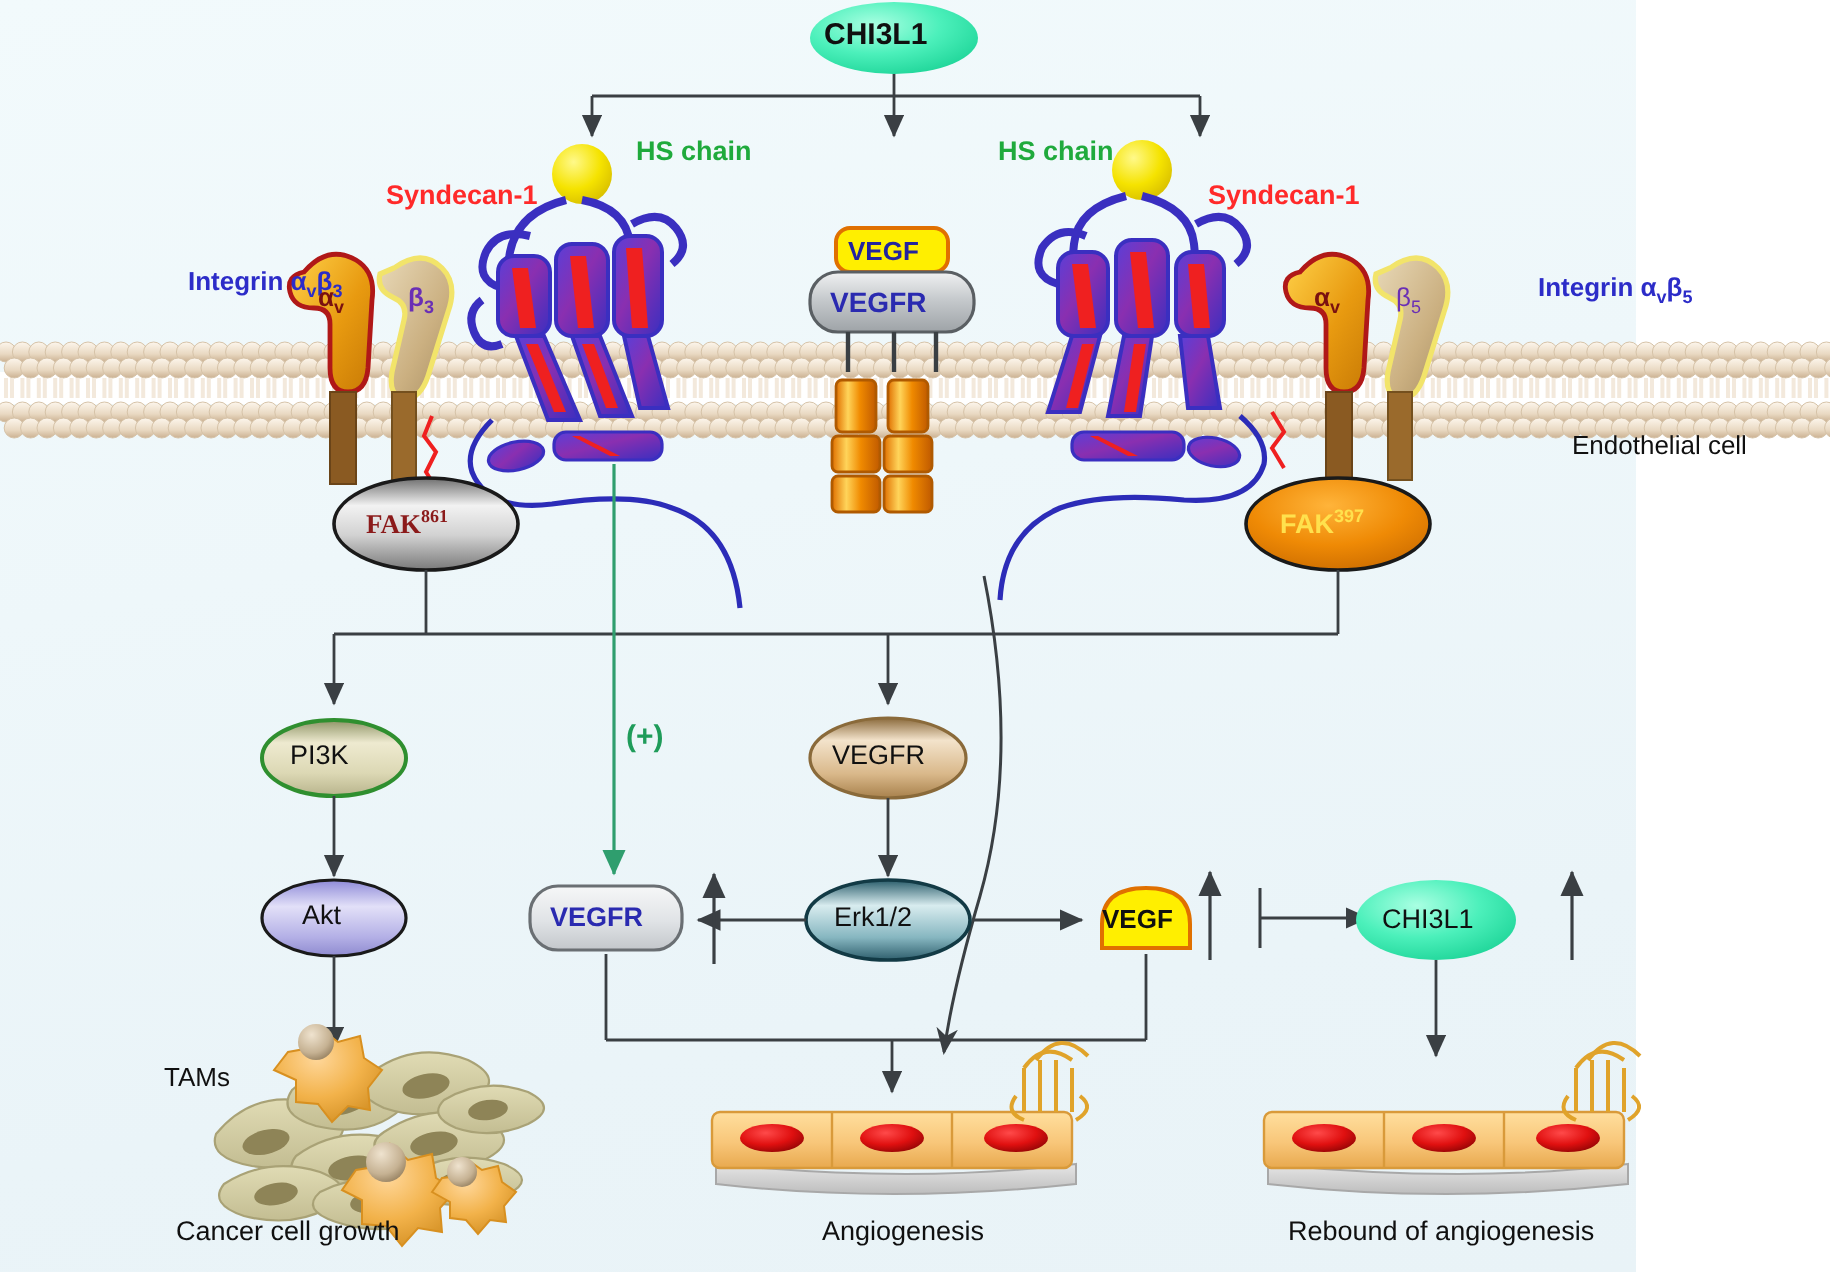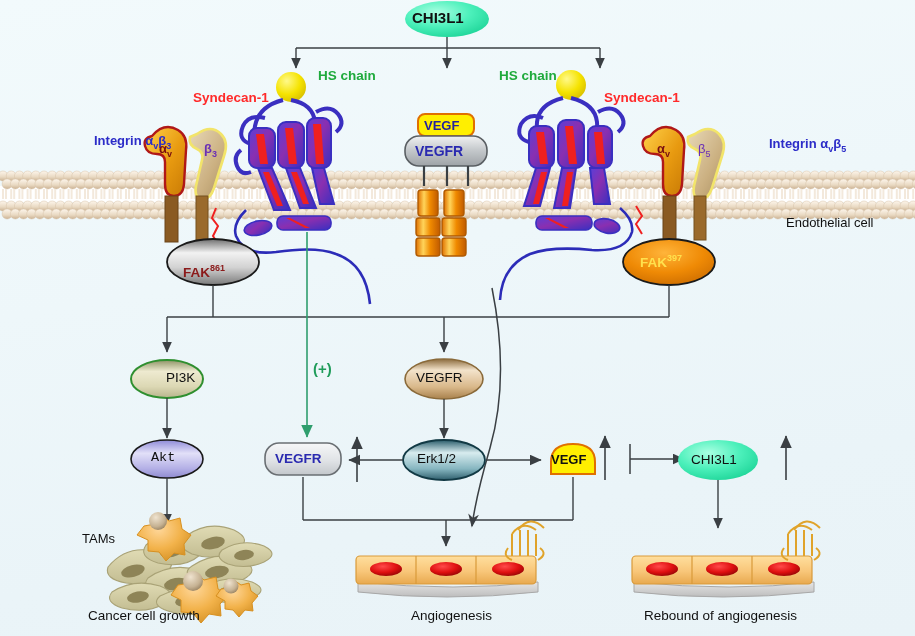--- a/index.html
+++ b/index.html
@@ -2,21 +2,21 @@
 <html><head>
 <meta charset="utf-8">
 <style>
   html,body{margin:0;padding:0;}
   body{
     width:915px;height:636px;overflow:hidden;
     font-family:"Liberation Sans", sans-serif;
     background:#ffffff;
   }
   #stage{
-    position:relative;width:915px;height:636px;
+    position:relative;width:818px;height:636px;
     background:linear-gradient(170deg,#f2fafc 0%,#eef7fa 40%,#eaf4f8 75%,#e9f3f7 100%);
   }
   .lbl{position:absolute;white-space:nowrap;}
   svg.layer{position:absolute;left:0;top:0;width:915px;height:636px;}
   #txtlayer{position:absolute;left:0;top:0;width:915px;height:636px;}
 </style>
 </head>
 <body>
 
 <div id="stage">
@@ -1020,31 +1020,31 @@
     <div class="lbl" style="left:657px;top:141px;font-size:13px;font-weight:bold;color:#7a1010;">
       <span>α</span><sub style="font-size:9px">v</sub>
     </div>
     <div class="lbl" style="left:698px;top:141px;font-size:13px;font-weight:normal;color:#6a2fb5;">
       <span>β</span><sub style="font-size:9px">5</sub>
     </div>
 
     <div class="lbl" style="left:424px;top:118px;font-size:13px;font-weight:bold;color:#23239e;">VEGF</div>
     <div class="lbl" style="left:415px;top:143px;font-size:14px;font-weight:bold;color:#2a2ab0;">VEGFR</div>
 
-    <div class="lbl" style="left:183px;top:263px;font-size:13.5px;font-weight:bold;color:#8b1a1a;">
+    <div class="lbl" style="left:183px;top:253px;font-size:13.5px;font-weight:bold;color:#8b1a1a;font-family:Liberation Serif, serif;">
       <span>FAK</span><sup style="font-size:9px">861</sup>
     </div>
     <div class="lbl" style="left:640px;top:253px;font-size:13.5px;font-weight:bold;color:#ffe14d;">
       <span>FAK</span><sup style="font-size:9px">397</sup>
     </div>
 
     <div class="lbl" style="left:786px;top:215px;font-size:13px;color:#101010;">Endothelial cell</div>
 
-    <div class="lbl" style="left:145px;top:370px;font-size:13.5px;color:#101010;margin-left:21px;">PI3K</div>
-    <div class="lbl" style="left:151px;top:450px;font-size:13.5px;color:#101010;font-family:Liberation Mono, monospace;">Akt</div>
+    <div class="lbl" style="left:145px;top:370px;font-size:13.5px;color:#101010;">PI3K</div>
+    <div class="lbl" style="left:151px;top:450px;font-size:13.5px;color:#101010;">Akt</div>
     <div class="lbl" style="left:416px;top:370px;font-size:13.5px;color:#101010;">VEGFR</div>
     <div class="lbl" style="left:417px;top:451px;font-size:13.5px;color:#101010;">Erk1/2</div>
     <div class="lbl" style="left:275px;top:451px;font-size:13.5px;font-weight:bold;color:#2a2ab0;">VEGFR</div>
     <div class="lbl" style="left:551px;top:452px;font-size:13px;font-weight:bold;color:#101010;">VEGF</div>
     <div class="lbl" style="left:691px;top:452px;font-size:13.5px;color:#101010;">CHI3L1</div>
 
     <div class="lbl" style="left:313px;top:360px;font-size:15px;font-weight:bold;color:#1f9c5a;">(+)</div>
 
     <div class="lbl" style="left:82px;top:531px;font-size:13px;color:#101010;">TAMs</div>
     <div class="lbl" style="left:88px;top:608px;font-size:13.5px;color:#101010;">Cancer cell growth</div>

